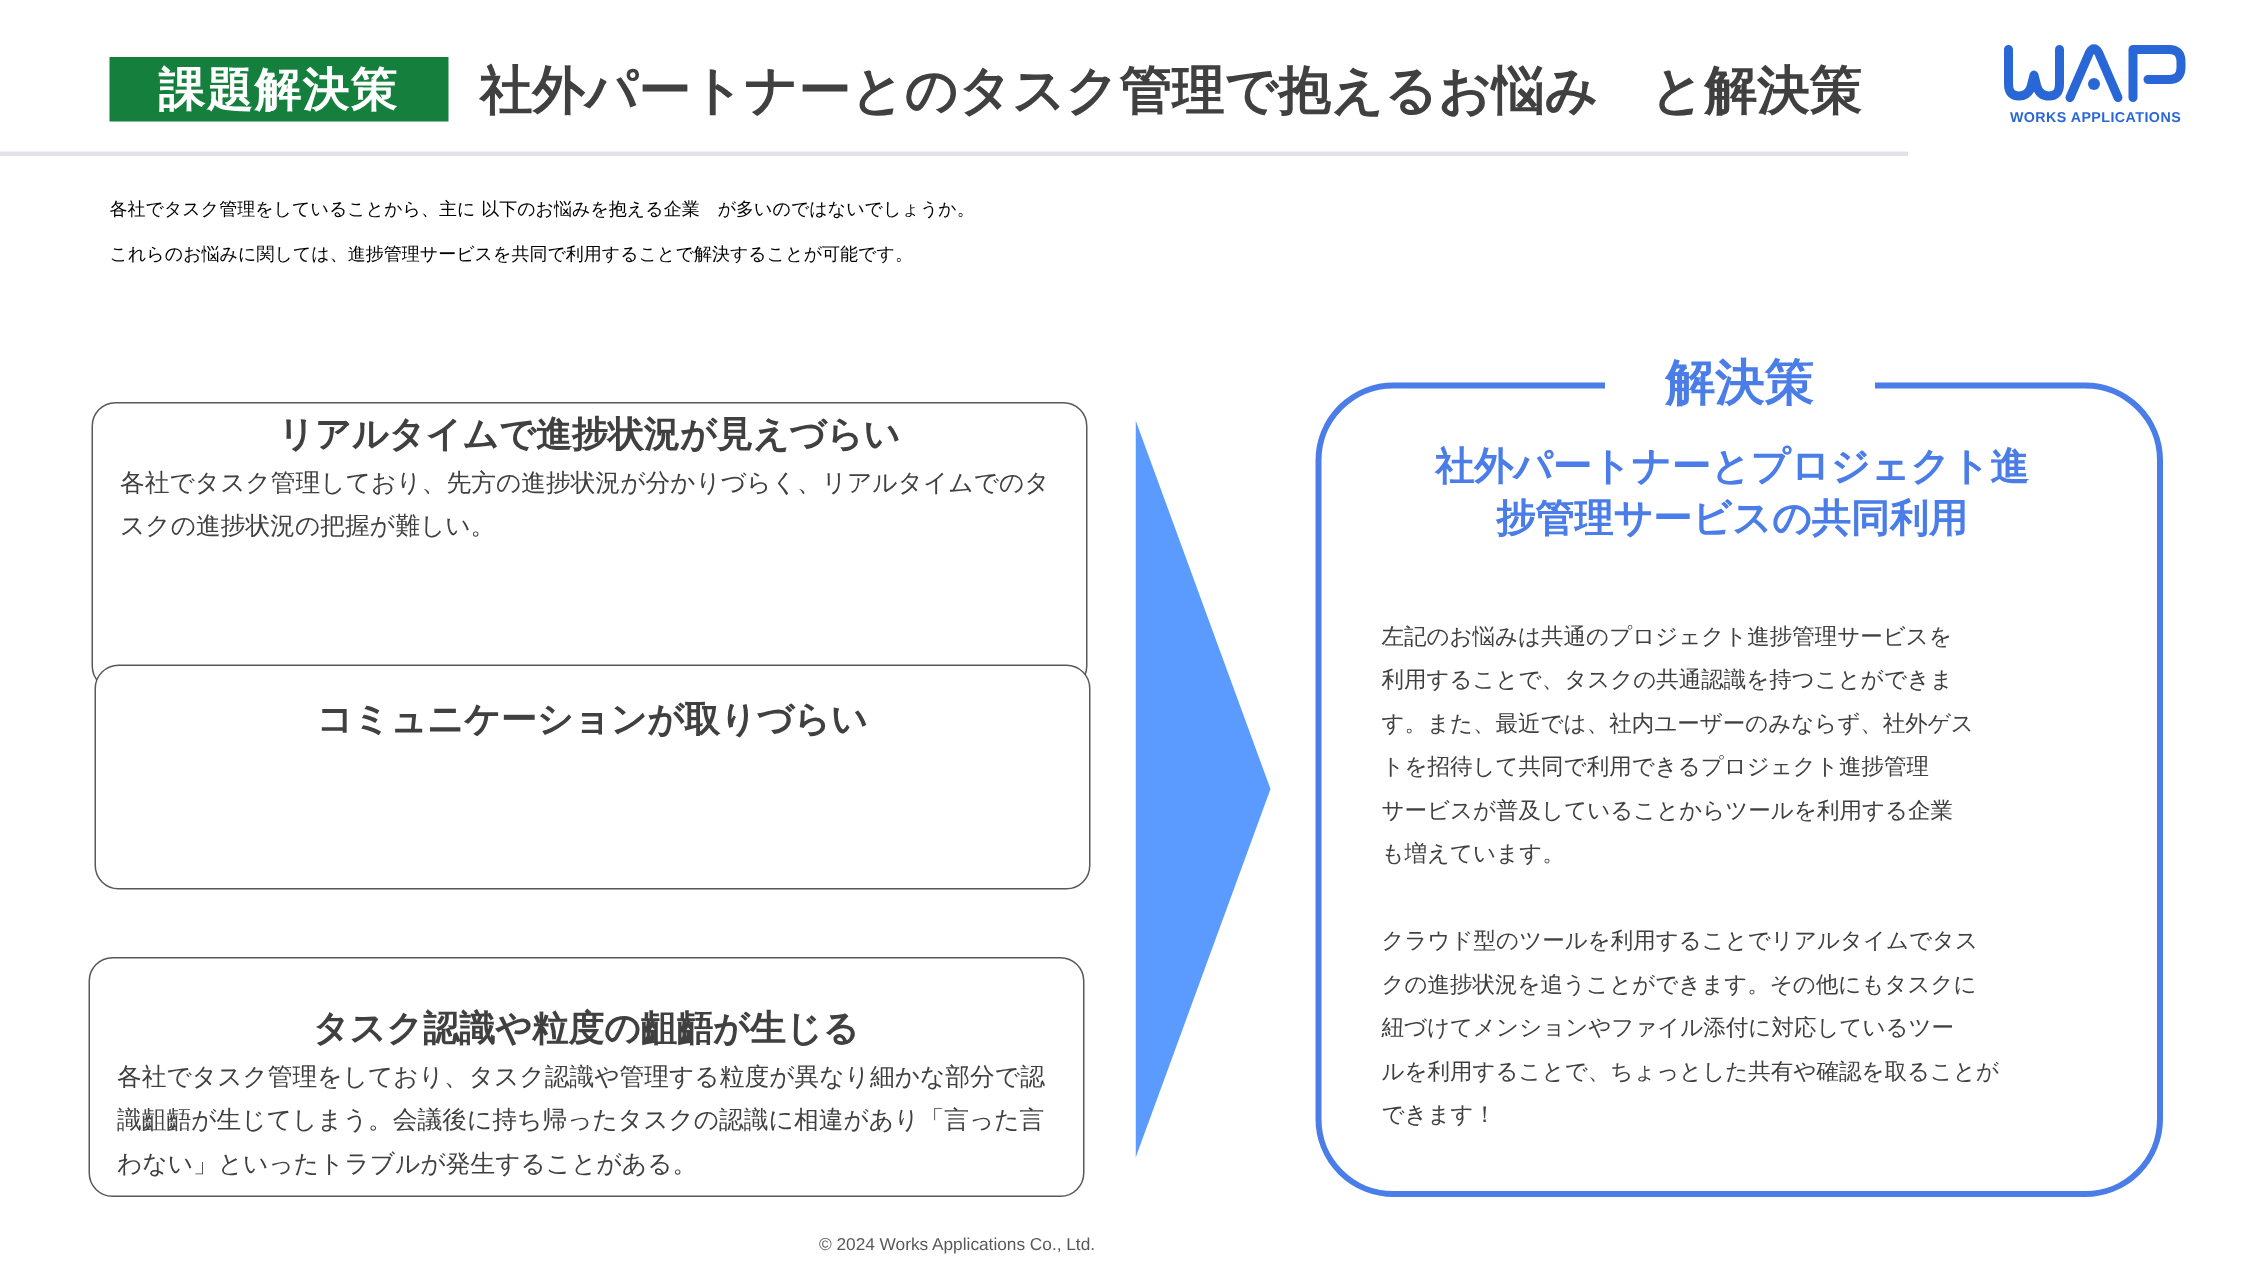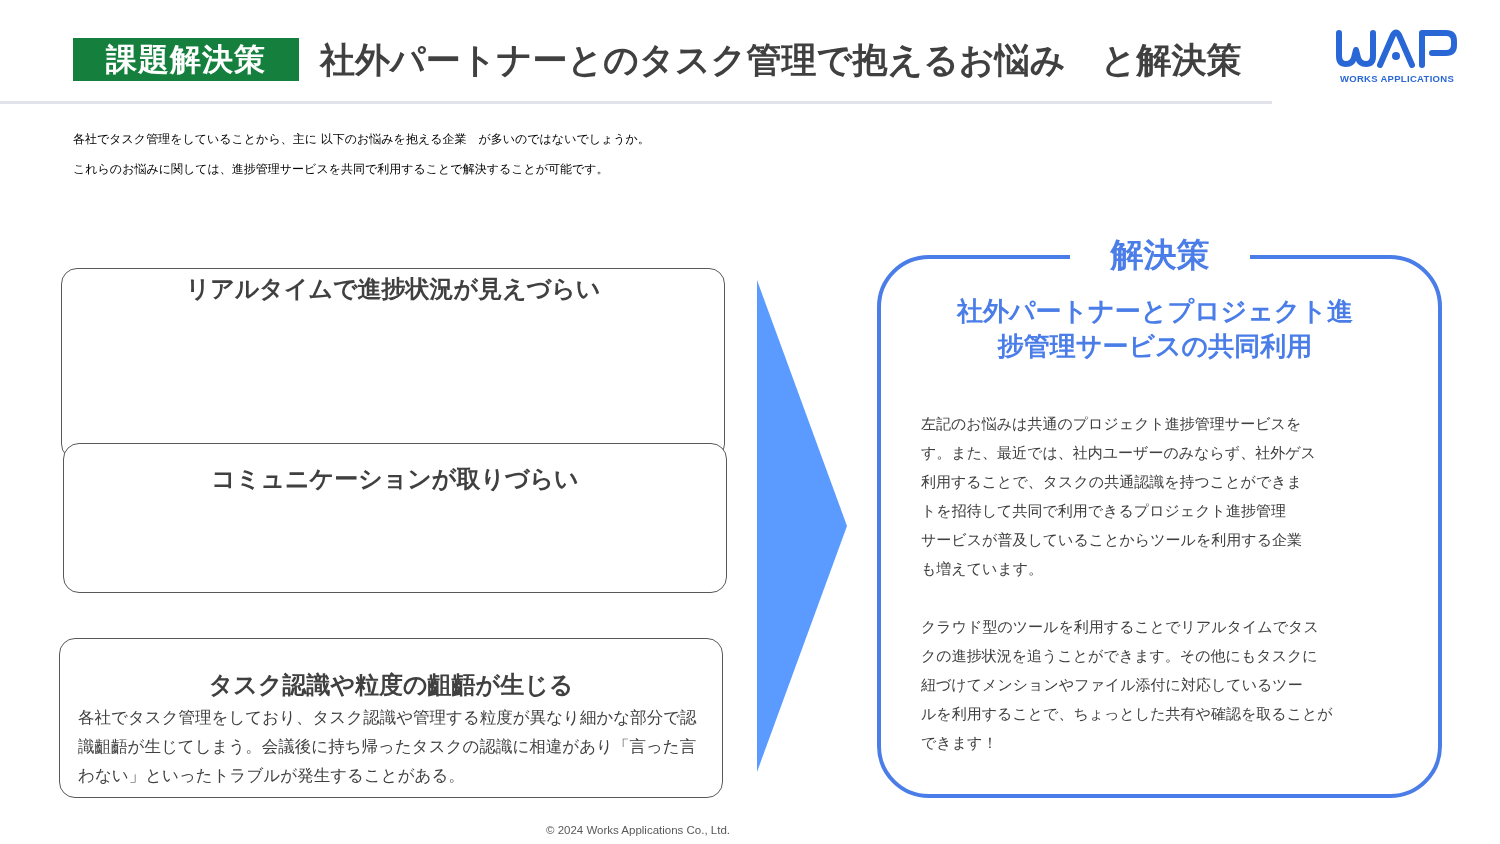--- a/index.html
+++ b/index.html
@@ -90,20 +90,21 @@
 
 <div class="divider"></div>
 
 <div class="intro">
   <p>各社でタスク管理をしていることから、主に 以下のお悩みを抱える企業　が多いのではないでしょうか。</p>
   <p>これらのお悩みに関しては、進捗管理サービスを共同で利用することで解決することが可能です。</p>
 </div>
 
 <div class="problem-box" style="left:61px; top:249px; width:664px; height:192px; padding-top:4px;margin-top:19px;">
   <div class="problem-title">リアルタイムで進捗状況が見えづらい</div>
+  <div class="problem-body">各社でタスク管理しており、先方の進捗状況が分かりづらく、リアルタイムでのタスクの進捗状況の把握が難しい。</div>
 </div>
 
 <div class="problem-box" style="left:63px; top:443px; width:664px; height:150px; padding-top:19px;">
   <div class="problem-title">コミュニケーションが取りづらい</div>
 </div>
 
 <div class="problem-box" style="left:59px; top:638px; width:664px; height:160px; padding-top:30px;">
   <div class="problem-title">タスク認識や粒度の齟齬が生じる</div>
   <div class="problem-body">各社でタスク管理をしており、タスク認識や管理する粒度が異なり細かな部分で認識齟齬が生じてしまう。会議後に持ち帰ったタスクの認識に相違があり「言った言わない」といったトラブルが発生することがある。</div>
 </div>
@@ -115,22 +116,22 @@
 <div class="solution-box"></div>
 <div class="solution-gap"></div>
 <div class="solution-label">解決策</div>
 <div class="solution-title">
   <div>社外パートナーとプロジェクト進</div>
   <div>捗管理サービスの共同利用</div>
 </div>
 <div class="solution-body">
   <div>
     <p>左記のお悩みは共通のプロジェクト進捗管理サービスを</p>
+    <p>利用することで、タスクの共通認識を持つことができま</p>
     <p>す。また、最近では、社内ユーザーのみならず、社外ゲス</p>
-    <p>利用することで、タスクの共通認識を持つことができま</p>
     <p>トを招待して共同で利用できるプロジェクト進捗管理</p>
     <p>サービスが普及していることからツールを利用する企業</p>
     <p>も増えています。</p>
   </div>
   <div class="para2">
     <p>クラウド型のツールを利用することでリアルタイムでタス</p>
     <p>クの進捗状況を追うことができます。その他にもタスクに</p>
     <p>紐づけてメンションやファイル添付に対応しているツー</p>
     <p>ルを利用することで、ちょっとした共有や確認を取ることが</p>
     <p>できます！</p>

